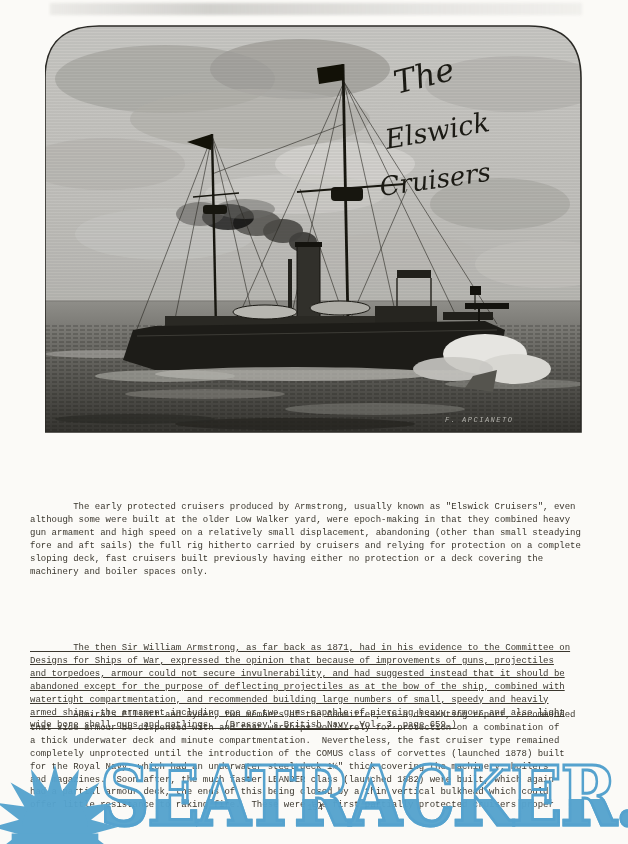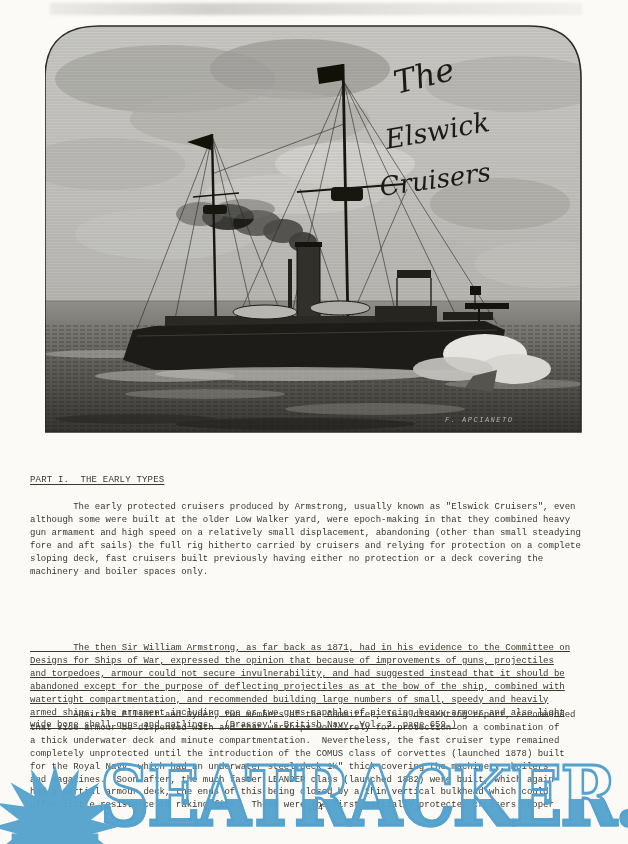--- a/index.html
+++ b/index.html
@@ -184,21 +184,20 @@
     </g>
 
     <text x="400" y="398" font-size="7" font-style="italic" letter-spacing="1.5" fill="#b5b4ae">F. APCIANETO</text>
   </g>
 
   <path d="M0,54 Q0,2 54,2 L484,2 Q536,2 536,54 L536,408 L0,408 Z" fill="none" stroke="#2b2a26" stroke-width="1.6"></path>
 </svg>
 </div>
 
 <div class="article">
-  <div class="blk mono heading">PART I.  THE EARLY TYPES</div>
   <div class="blk mono p1">        The early protected cruisers produced by Armstrong, usually known as "Elswick Cruisers", even
 although some were built at the older Low Walker yard, were epoch-making in that they combined heavy
 gun armament and high speed on a relatively small displacement, abandoning (other than small steadying
 fore and aft sails) the full rig hitherto carried by cruisers and relying for protection on a complete
 sloping deck, fast cruisers built previously having either no protection or a deck covering the
 machinery and boiler spaces only.</div>
   <div class="blk mono p2"><span>        The then Sir William Armstrong, as far back as 1871, had in his evidence to the Committee on
 Designs for Ships of War, expressed the opinion that because of improvements of guns, projectiles
 and torpedoes, armour could not secure invulnerability, and had suggested instead that it should be
 abandoned except for the purpose of deflecting projectiles as at the bow of the ship, combined with

